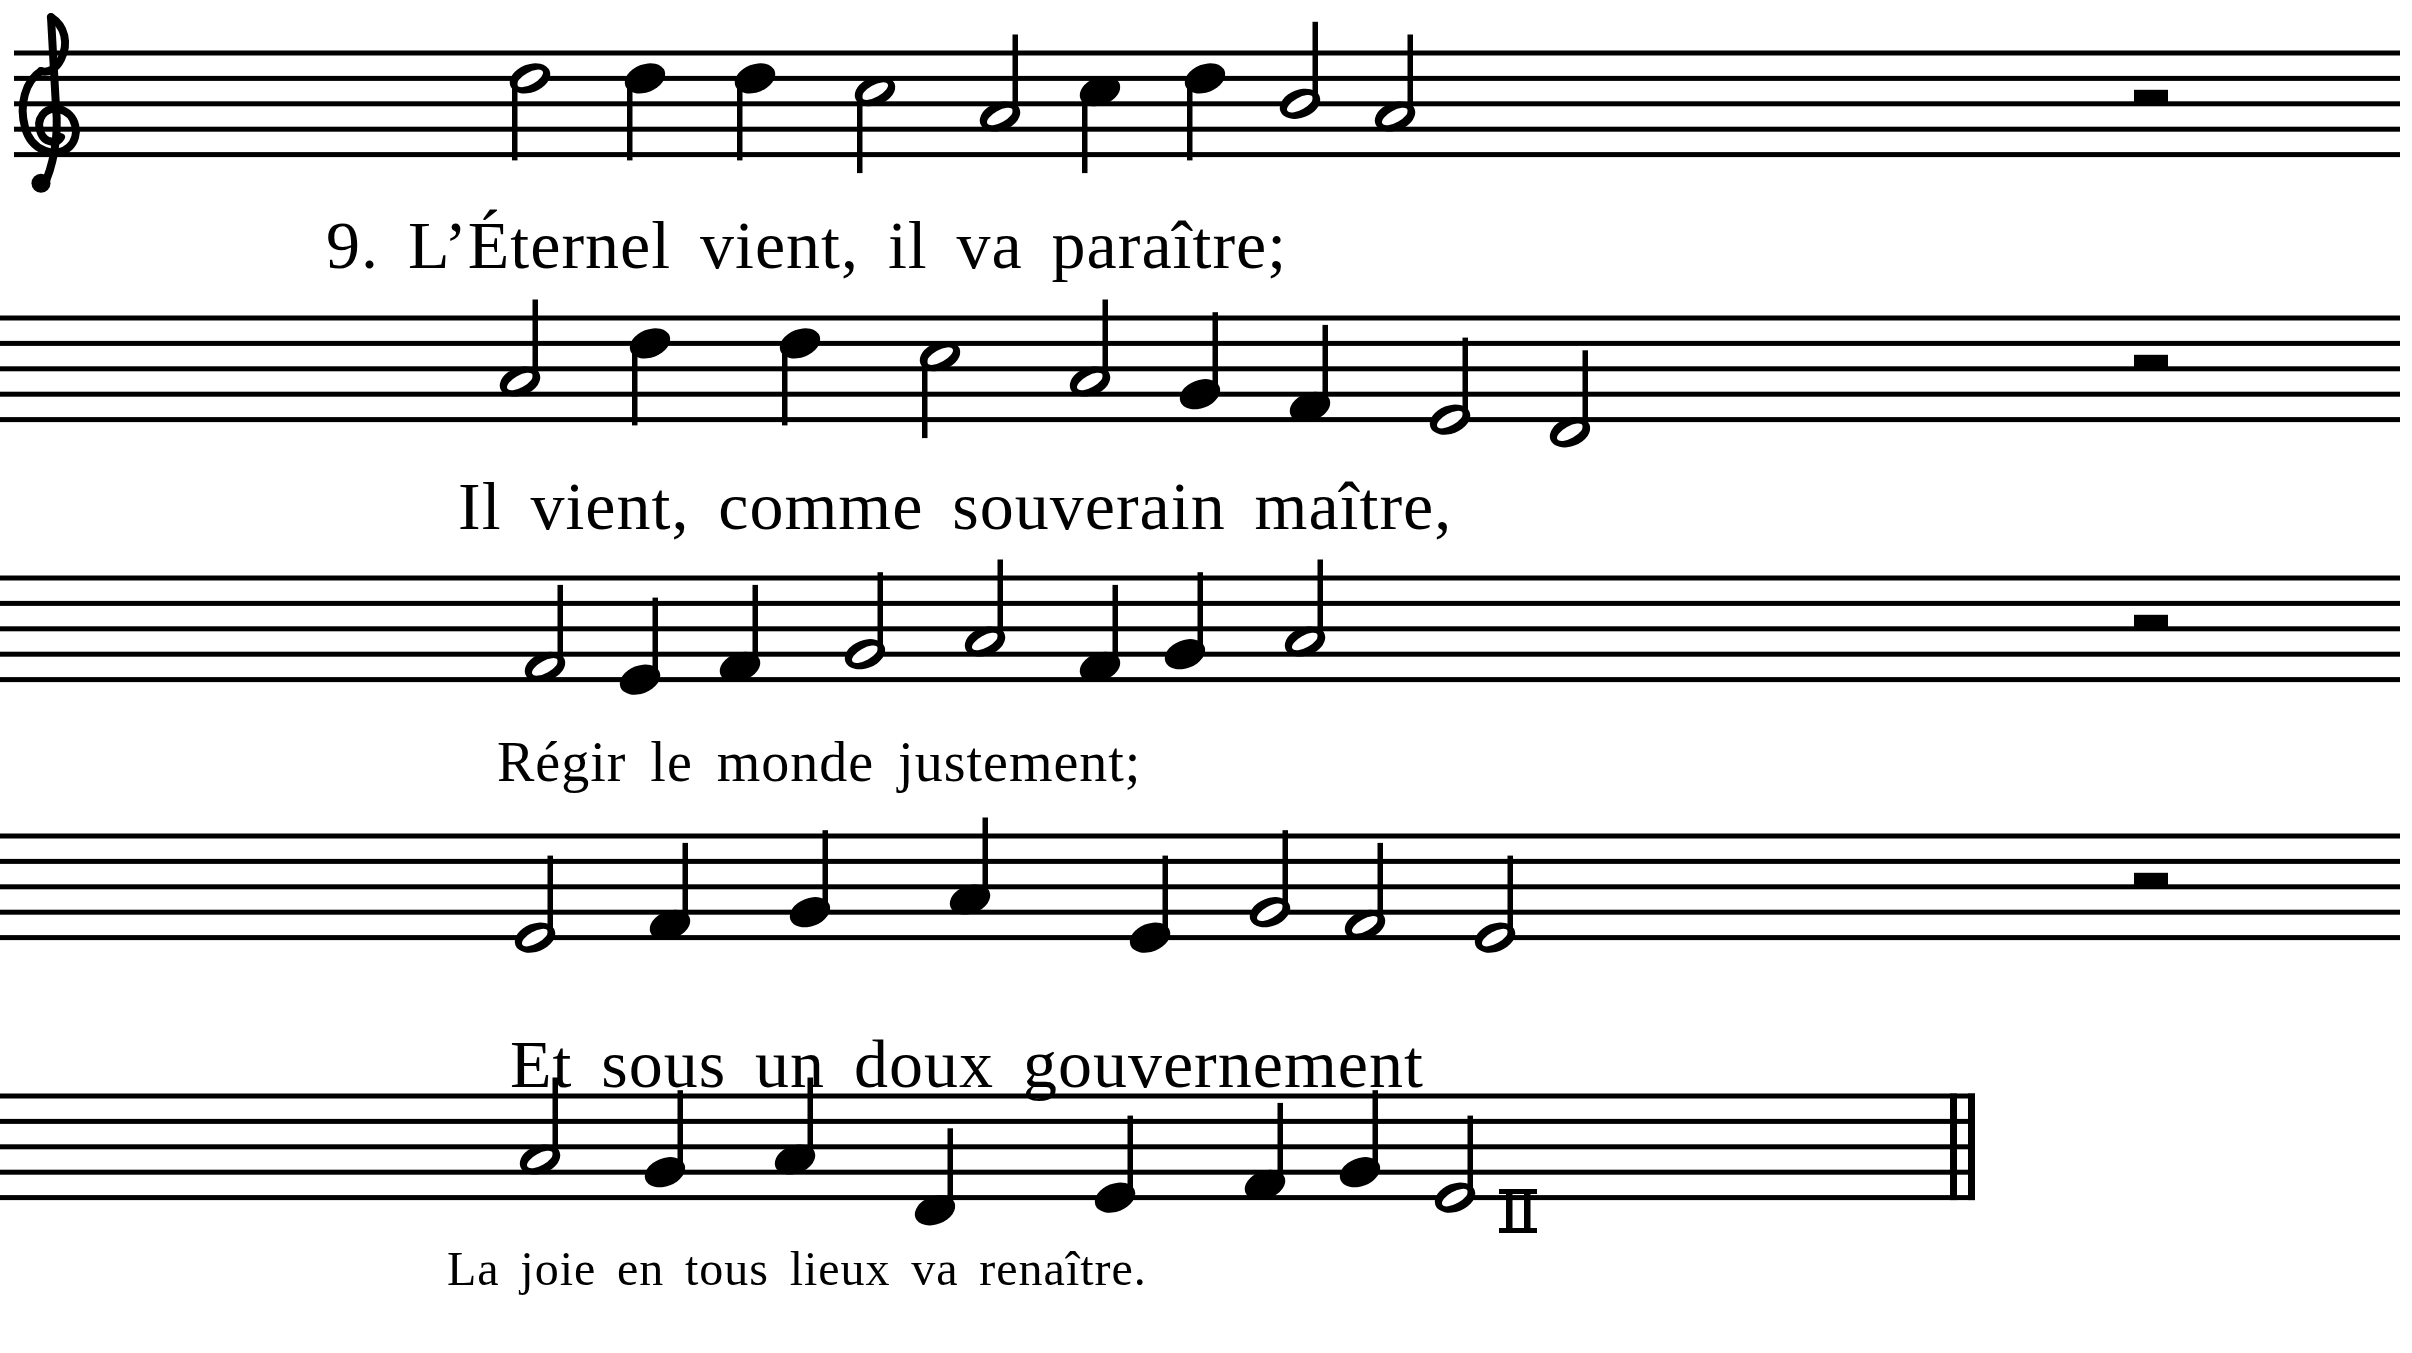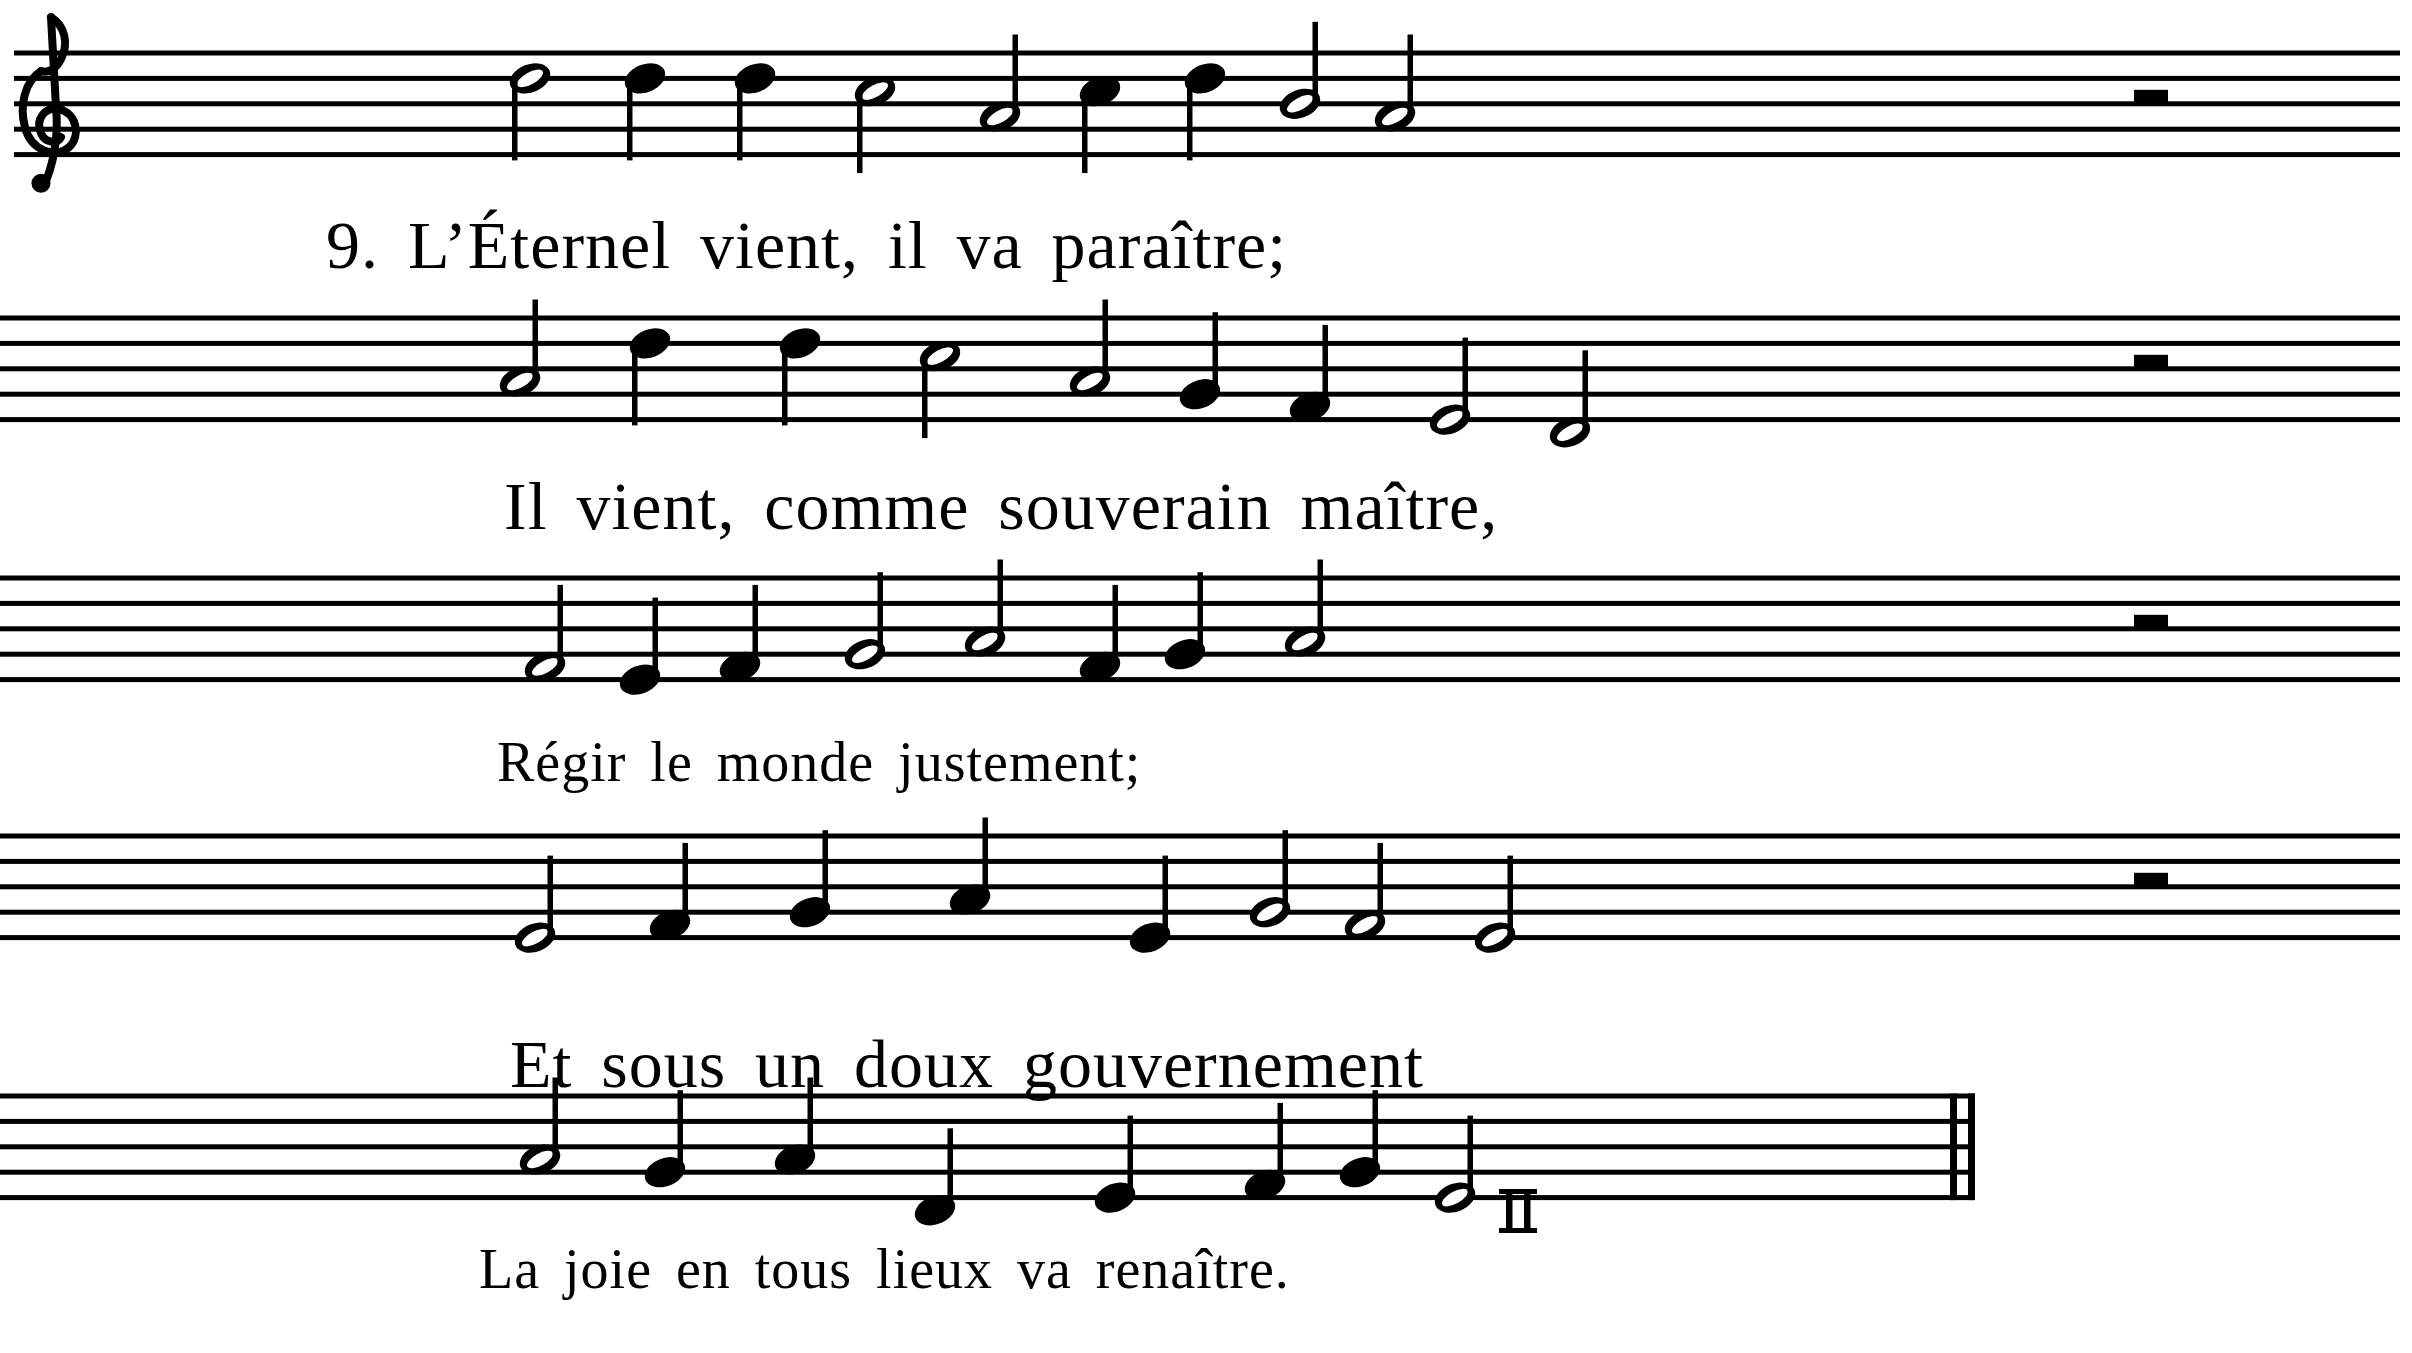--- a/index.html
+++ b/index.html
@@ -265,17 +265,17 @@
         <g>
           <rect x="1499" y="1189" width="38" height="5" fill="#000000"></rect>
           <rect x="1499" y="1228" width="38" height="5" fill="#000000"></rect>
           <rect x="1506" y="1189" width="6.5" height="44" fill="#000000"></rect>
           <rect x="1524" y="1189" width="6.5" height="44" fill="#000000"></rect>
         </g>
       </g>
     </svg>
 
   <div class="lyric" style="left: 326px; top: 211px; font-size: 68px;">9. L’Éternel vient, il va paraître;</div>
-  <div class="lyric" style="left: 458px; top: 472px; font-size: 68px; margin-left: 46px;">Il vient, comme souverain maître,</div>
+  <div class="lyric" style="left: 458px; top: 472px; font-size: 68px;">Il vient, comme souverain maître,</div>
   <div class="lyric" style="left: 497px; top: 728px; font-size: 56px;">Régir le monde justement;</div>
   <div class="lyric" style="left: 510px; top: 982px; font-size: 68px; margin-top: 48px;">Et sous un doux gouvernement</div>
-  <div class="lyric" style="left: 447px; top: 1235px; font-size: 56px; margin-left: 32px;">La joie en tous lieux va renaître.</div>
+  <div class="lyric" style="left: 447px; top: 1235px; font-size: 48px;">La joie en tous lieux va renaître.</div>
 </div>
 
 </body></html>

